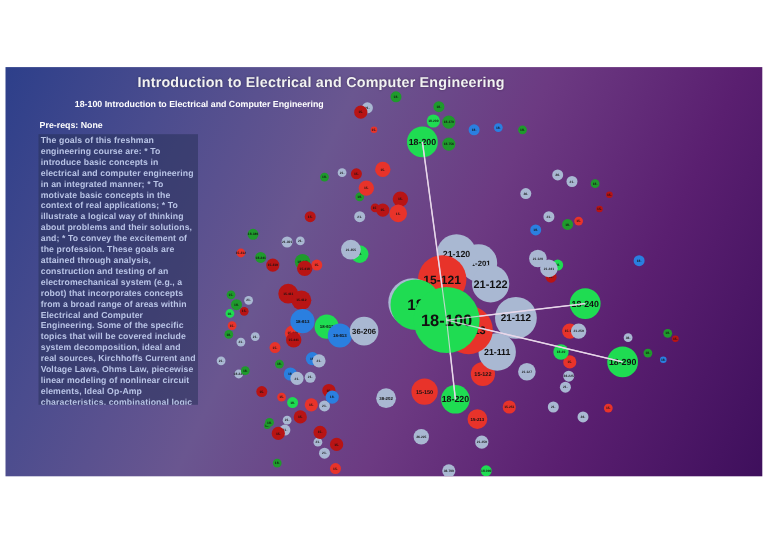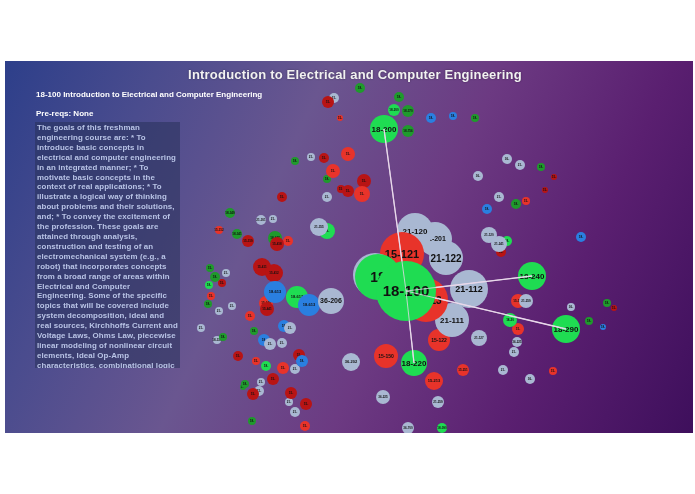--- a/index.html
+++ b/index.html
@@ -4,21 +4,21 @@
 <style>
   html, body { margin: 0; padding: 0; width: 695px; height: 494px; background: #ffffff; overflow: hidden; }
   #viz {
     position: absolute; left: 5px; top: 61px; width: 688px; height: 372px;
     background: linear-gradient(115deg, #2d3f8a 0%, #4a4c8e 18%, #6a5690 38%, #6c3a82 58%, #5a1f70 78%, #3e0f5c 100%);
     overflow: hidden;
     font-family: "Liberation Sans", sans-serif;
   }
   #viz svg { position: absolute; left: 0; top: 0; }
   .title {
-    position: absolute; left: 0; width: 100%; text-align: center; color: #f2f2f2;
+    position: absolute; left: 0; width: 100%; color: #f2f2f2;
     font-weight: bold; font-size: 13px; letter-spacing: 0.2px;
     text-shadow: 0 0 2px rgba(0,0,0,0.4);
   }
   #title-main { top: 6px; left: 120px; width: 460px; }
   #title-sub { top: 22px; left: 120px; width: 460px; }
   .info-head {
     position: absolute; left: 31px; color: #ffffff; font-size: 8px; font-weight: bold; line-height: 9.5px;
   }
   #desc {
     position: absolute; left: 30px; top: 61px; width: 145px; height: 246px;
@@ -573,17 +573,17 @@
         <text x="401" y="235.25" text-anchor="middle" font-size="15" font-weight="bold" font-family="Liberation Sans, sans-serif" fill="#111">18-100</text>
       </g>
       <line x1="401" y1="230" x2="379" y2="68" stroke="#e8d8ea" stroke-width="1" opacity="0.8"></line>
       <line x1="401" y1="230" x2="527" y2="215" stroke="#e8d8ea" stroke-width="1" opacity="0.8"></line>
       <line x1="401" y1="230" x2="561" y2="268" stroke="#e8d8ea" stroke-width="1" opacity="0.8"></line>
       <line x1="401" y1="230" x2="409" y2="302" stroke="#e8d8ea" stroke-width="1" opacity="0.8"></line>
     </svg>
 
   <div id="title-main" class="title">Introduction to Electrical and Computer Engineering</div>
 
-  <div class="info-head" style="top:29px;">18-100 Introduction to Electrical and Computer Engineering</div>
+  <div class="info-head" style="top:29px;margin-left:32px;">18-100 Introduction to Electrical and Computer Engineering</div>
   <div class="info-head" style="top:48px;text-align:center;">Pre-reqs: None</div>
 
   <div id="desc">The goals of this freshman engineering course are:   * To introduce basic concepts in electrical and computer engineering in an integrated manner;  * To motivate basic concepts in the context of real applications;   * To illustrate a logical way of thinking about problems and their solutions, and;  * To convey the excitement of the profession.   These goals are attained through analysis, construction and testing of an electromechanical system (e.g., a robot) that incorporates concepts from a broad range of areas within Electrical and Computer Engineering. Some of the specific topics that will be covered include system decomposition, ideal and real sources, Kirchhoffs Current and Voltage Laws, Ohms Law, piecewise linear modeling of nonlinear circuit elements, Ideal Op-Amp characteristics, combinational logic circuits, Karnaugh Maps, Flip-Flops, sequential logic circuits, and finite state machines.    3 hrs. lec., 1 hr. rec., 3 hr. lab.</div>
 </div>
 
 </body></html>

